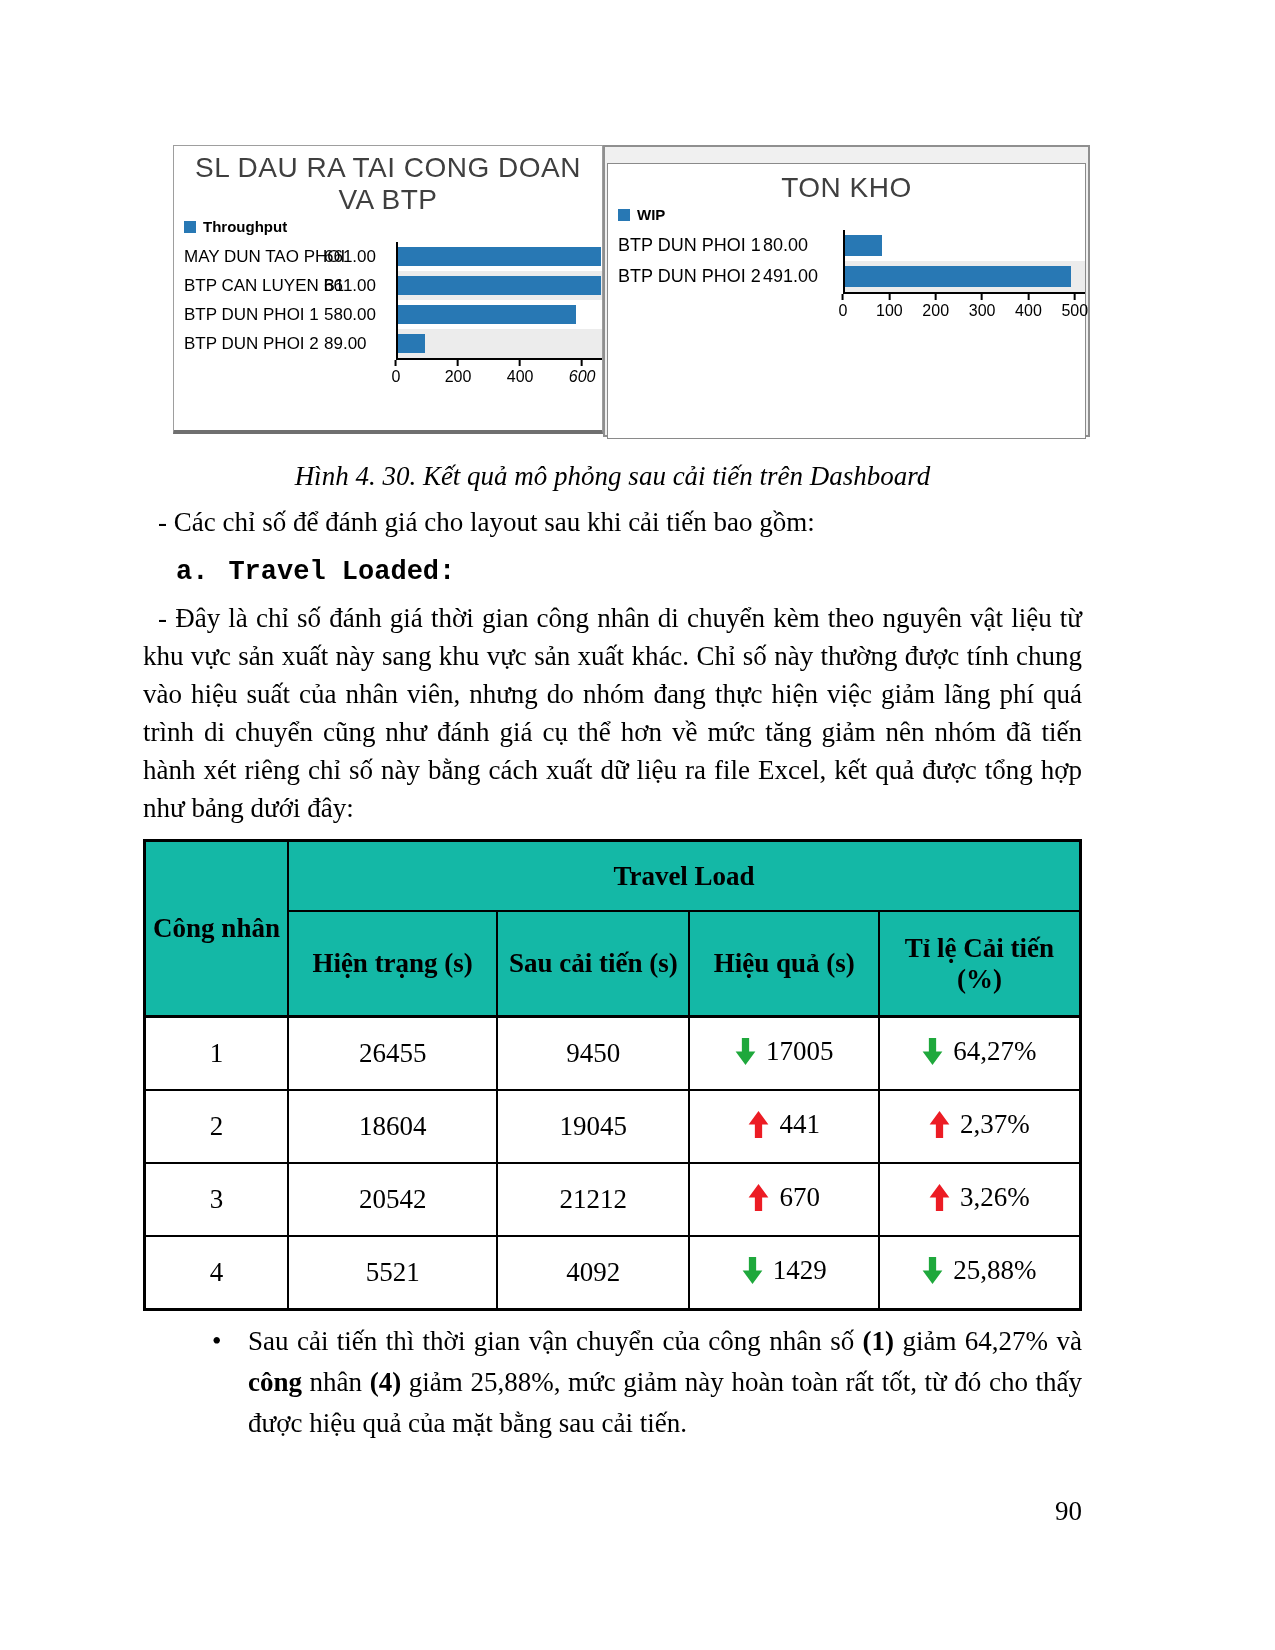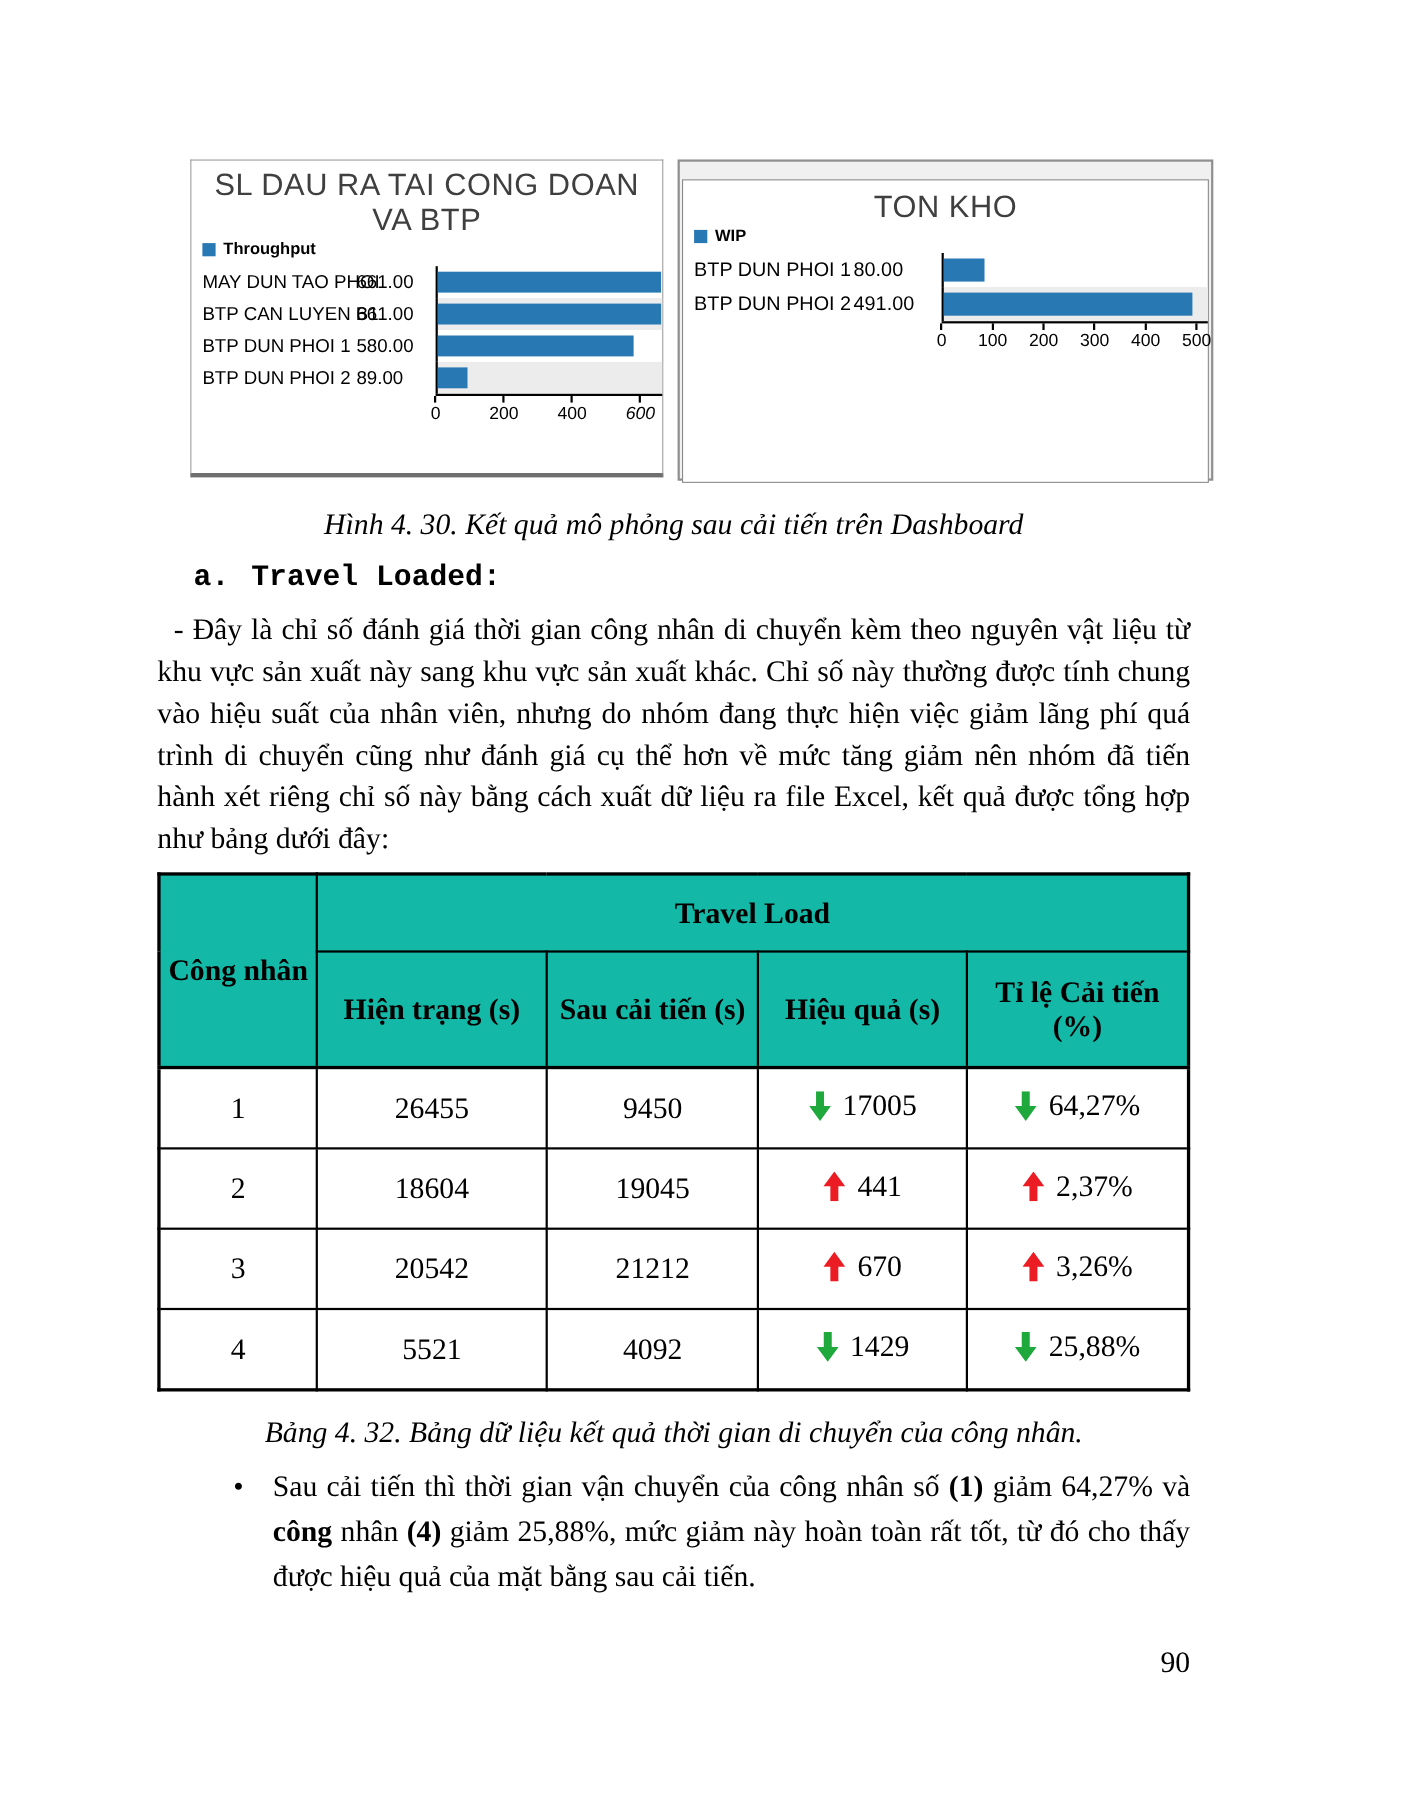--- a/index.html
+++ b/index.html
@@ -1,21 +1,21 @@
 <!DOCTYPE html>
 <html><head>
 <meta charset="utf-8">
 <style>
   html,body{margin:0;padding:0;background:#ffffff;}
   .page{position:relative;width:1275px;height:1650px;background:#ffffff;overflow:hidden;
         font-family:"Liberation Serif",serif;color:#000;}
   .content{position:absolute;left:143px;top:145px;width:939px;}
 
   
-  .charts-row{display:flex;gap:13px;margin-left:30px;height:294px;align-items:flex-start;}
+  .charts-row{display:flex;margin-left:30px;height:294px;align-items:flex-start;}
   .chart-box{background:#fff;font-family:"Liberation Sans",sans-serif;box-sizing:border-box;flex:none;}
   .chart-left{width:430px;height:289px;border:1px solid #9e9e9e;border-bottom:4px solid #6f6f6f;
               padding-top:6px;--labw:150px;--valw:72px;--rowh:29px;}
   .chart-right{width:487px;height:292px;border:2px solid #8f8f8f;background:#f0f0f0;padding:2px 2px 0 2px;}
   .chart-right .inner{background:#fff;border:1px solid #8a8a8a;height:276px;box-sizing:border-box;padding-top:8px;margin-top:14px;}
   .chart-right{--labw:155px;--valw:80px;--rowh:31px;}
   .chart-title{text-align:center;font-size:28px;color:#3f3f3f;letter-spacing:.5px;line-height:32px;}
   .legend{display:flex;align-items:center;gap:7px;padding-left:10px;font-size:15px;font-weight:bold;margin-top:2px;}
   .legend-swatch{width:12px;height:12px;flex:none;}
   .crows{margin-top:7px;}
@@ -148,20 +148,21 @@
                 <span class="ctick" style="left: 76.6284%;">400</span>
                 <span class="ctick" style="left: 95.7854%;">500</span>
               </div>
           </div>
         </div>
       </div>
     </div>
 
     <div class="figure-caption">Hình 4. 30. Kết quả mô phỏng sau cải tiến trên Dashboard</div>
 
+    <div class="line">- Các chỉ số để đánh giá cho layout sau khi cải tiến bao gồm:</div>
 
     <div class="heading">
       <span class="marker">a.</span><span>Travel Loaded:</span>
     </div>
 
     <div class="para">- Đây là chỉ số đánh giá thời gian công nhân di chuyển kèm theo nguyên vật liệu từ khu vực sản xuất này sang khu vực sản xuất khác. Chỉ số này thường được tính chung vào hiệu suất của nhân viên, nhưng do nhóm đang thực hiện việc giảm lãng phí quá trình di chuyển cũng như đánh giá cụ thể hơn về mức tăng giảm nên nhóm đã tiến hành xét riêng chỉ số này bằng cách xuất dữ liệu ra file Excel, kết quả được tổng hợp như bảng dưới đây:</div>
 
     <table class="data">
       <colgroup>
         <col style="width:144px">
@@ -247,21 +248,20 @@
             <td><span class="cellflex">
                 <svg class="arrow" width="21" height="27" viewBox="0 0 20 26">
                   <path d="M6.5 0h7v13h6L10 26 .5 13h6z" fill="#1FA83C"></path>
                 </svg>
                 <span>25,88%</span>
               </span></td>
           </tr>
         </tbody>
     </table>
 
-    <div class="table-caption">Bảng 4. 32. Bảng dữ liệu kết quả thời gian di chuyển của công nhân.</div>
 
 
     <div class="bullet">
       <span class="dot">•</span><span><span>Sau cải tiến thì thời gian vận chuyển của công nhân số </span><b>(1)</b><span> giảm 64,27% và </span><b>công</b><span> nhân </span><b>(4)</b><span> giảm 25,88%, mức giảm này hoàn toàn rất tốt, từ đó cho thấy được hiệu quả của mặt bằng sau cải tiến.</span></span>
     </div>
 
   </div>
 
   <div class="page-number">90</div>
 </div>

